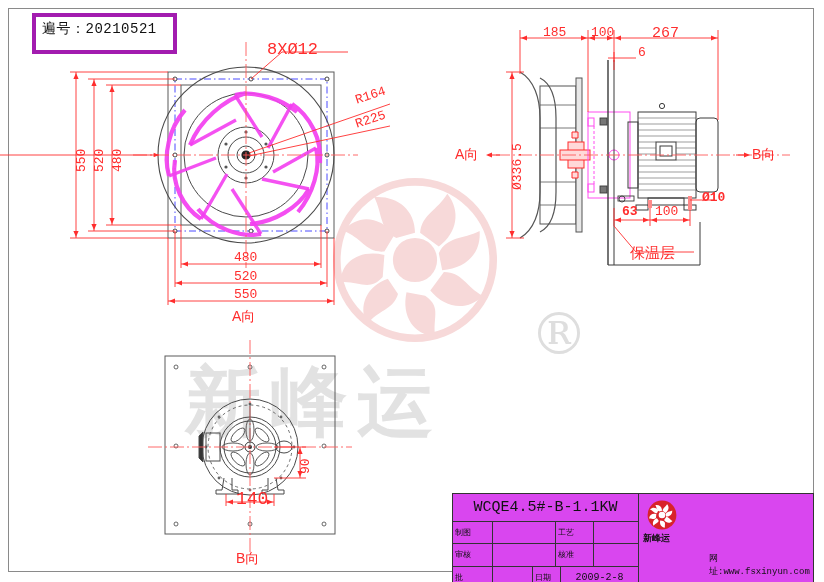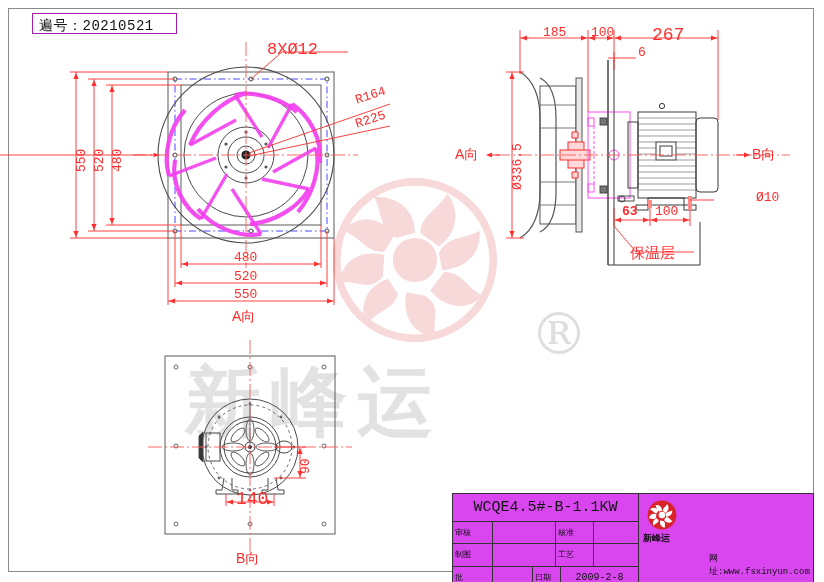--- a/index.html
+++ b/index.html
@@ -7,22 +7,22 @@
        font-family:"Liberation Sans","DejaVu Sans",sans-serif;}
   #sheet{position:relative;width:824px;height:582px;background:#ffffff;}
   .frame{position:absolute;left:8px;top:8px;width:806px;height:564px;
          border:1px solid #8a8a8a;box-sizing:border-box;}
   svg.layer{position:absolute;left:0;top:0;width:824px;height:582px;}
   .txt{position:absolute;white-space:nowrap;font-family:"Liberation Sans","DejaVu Sans",sans-serif;}
   .red{color:#ff2d2d;}
   .mono{font-family:"Liberation Mono","DejaVu Sans Mono",monospace;}
   .vert{transform-origin:0 0;}
   
-  #codebox{position:absolute;left:32px;top:13px;width:145px;height:21px;
-           border:1px solid #a21caf;background:#fff;box-sizing:border-box;}
+  #codebox{position:absolute;left:32px;top:13px;width:145px;height:41px;
+           border:4px solid #a21caf;background:#fff;box-sizing:border-box;}
   #codebox .t{position:absolute;left:6px;top:3px;font-size:14px;color:#111;letter-spacing:.5px;}
   
   #titleblock{position:absolute;left:452px;top:493px;width:362px;height:96px;
               border:1px solid #333;box-sizing:border-box;background:#d946ef;display:flex;}
   #tb-left{width:186px;height:100%;border-right:1px solid #333;box-sizing:border-box;
            display:flex;flex-direction:column;}
   #tb-model{height:28px;border-bottom:1px solid #333;box-sizing:border-box;
             display:flex;align-items:center;justify-content:center;}
   #tb-model span{font-family:"Liberation Mono","DejaVu Sans Mono",monospace;
                  font-size:15px;color:#111;letter-spacing:0px;}
@@ -405,49 +405,49 @@
   <div class="txt red mono vert" style="left:92px;top:172px;font-size:13px;transform:rotate(-90deg);">520</div>
   <div class="txt red mono vert" style="left:110px;top:172px;font-size:13px;transform:rotate(-90deg);">480</div>
 
   <div class="txt red mono" style="left:234px;top:250px;font-size:13px;">480</div>
   <div class="txt red mono" style="left:234px;top:269px;font-size:13px;">520</div>
   <div class="txt red mono" style="left:234px;top:287px;font-size:13px;">550</div>
   <div class="txt red" style="left:232px;top:308px;font-size:14px;">A向</div>
 
   <div class="txt red mono" style="left:543px;top:25px;font-size:13px;">185</div>
   <div class="txt red mono" style="left:591px;top:25px;font-size:13px;">100</div>
-  <div class="txt red mono" style="left:652px;top:25px;font-size:18px;">267</div>
+  <div class="txt red mono" style="left:652px;top:25px;font-size:15px;">267</div>
   <div class="txt red mono" style="left:638px;top:45px;font-size:13px;">6</div>
   <div class="txt red mono vert" style="left:510px;top:190px;font-size:13px;transform:rotate(-90deg);">Ø336.5</div>
-  <div class="txt red mono" style="left:756px;top:190px;font-size:13px;">Ø10</div>
+  <div class="txt red mono" style="left:702px;top:190px;font-size:13px;font-weight:bold;">Ø10</div>
   <div class="txt red mono" style="left:622px;top:204px;font-size:13px;font-weight:bold;">63</div>
   <div class="txt red mono" style="left:655px;top:204px;font-size:13px;">100</div>
   <div class="txt red" style="left:455px;top:146px;font-size:14px;">A向</div>
   <div class="txt red" style="left:752px;top:146px;font-size:14px;">B向</div>
   <div class="txt red" style="left:630px;top:244px;font-size:15px;">保温层</div>
 
   <div class="txt red mono" style="left:236px;top:489px;font-size:18px;">140</div>
   <div class="txt red mono vert" style="left:298px;top:474px;font-size:13px;transform:rotate(-90deg);">90</div>
   <div class="txt red" style="left:236px;top:550px;font-size:14px;">B向</div>
 
   <div id="titleblock">
     <div id="tb-left">
       <div id="tb-model">
         <span>WCQE4.5#-B-1.1KW</span>
       </div>
       <div class="tbrow">
+        <div class="tbc" style="width:40px;">制图</div>
+        <div class="tbc val" style="width:63px;"></div>
+        <div class="tbc" style="width:38px;">工艺</div>
+        <div class="tbc val" style="flex:1;"></div>
+      </div>
+      <div class="tbrow">
         <div class="tbc" style="width:40px;">审核</div>
         <div class="tbc val" style="width:63px;"></div>
         <div class="tbc" style="width:38px;">核准</div>
-        <div class="tbc val" style="flex:1;"></div>
-      </div>
-      <div class="tbrow">
-        <div class="tbc" style="width:40px;">制图</div>
-        <div class="tbc val" style="width:63px;"></div>
-        <div class="tbc" style="width:38px;">工艺</div>
         <div class="tbc val" style="flex:1;"></div>
       </div>
       <div class="tbrow">
         <div class="tbc" style="width:40px;">批</div>
         <div class="tbc val" style="width:40px;"></div>
         <div class="tbc" style="width:28px;">日期</div>
         <div class="tbc val" style="flex:1;">2009-2-8</div>
       </div>
     </div>
     <div id="tb-right">

